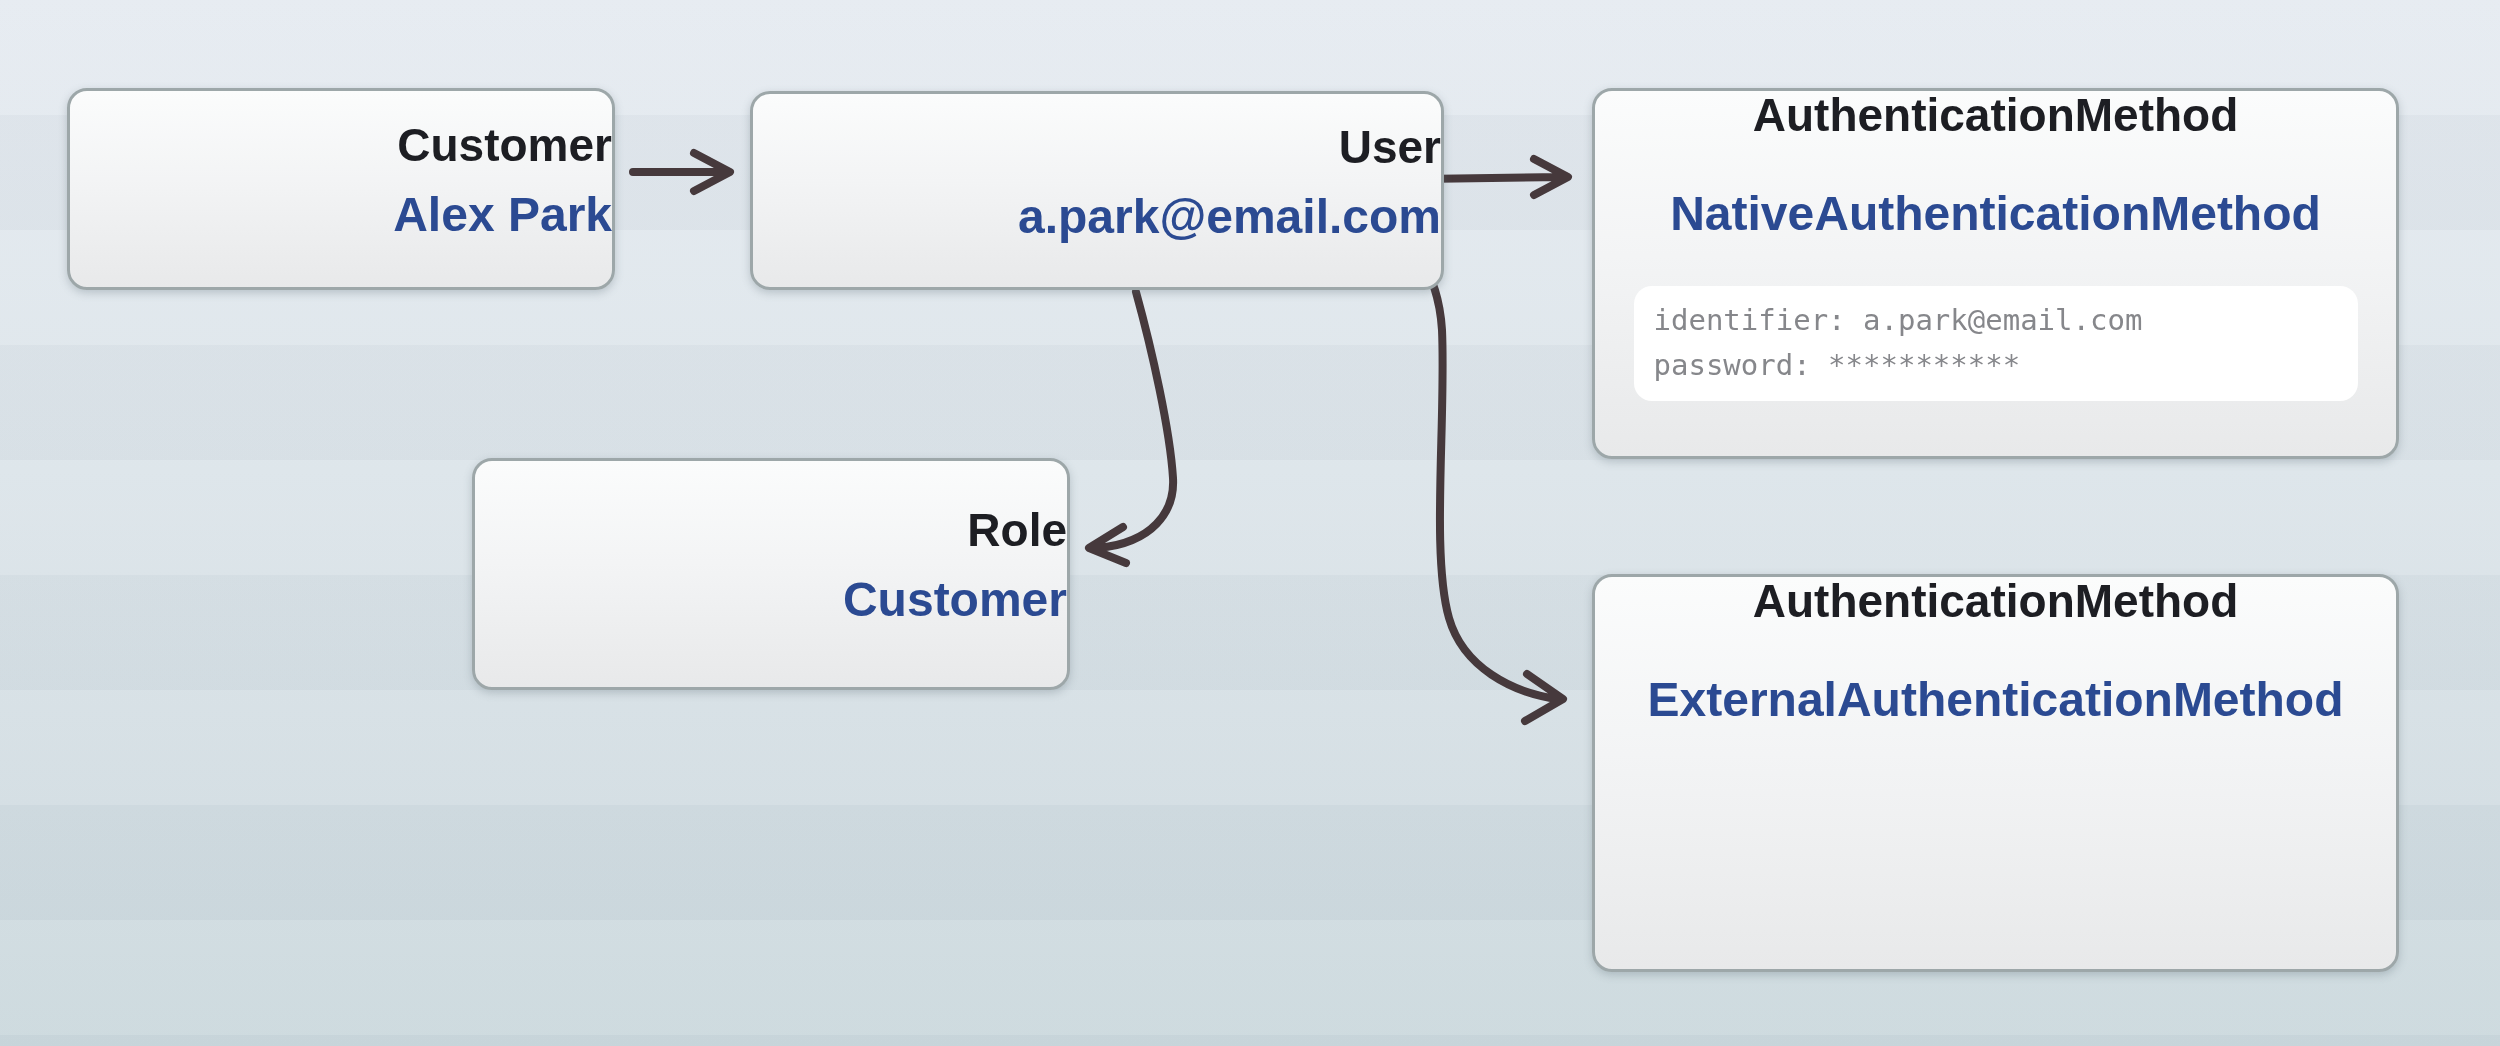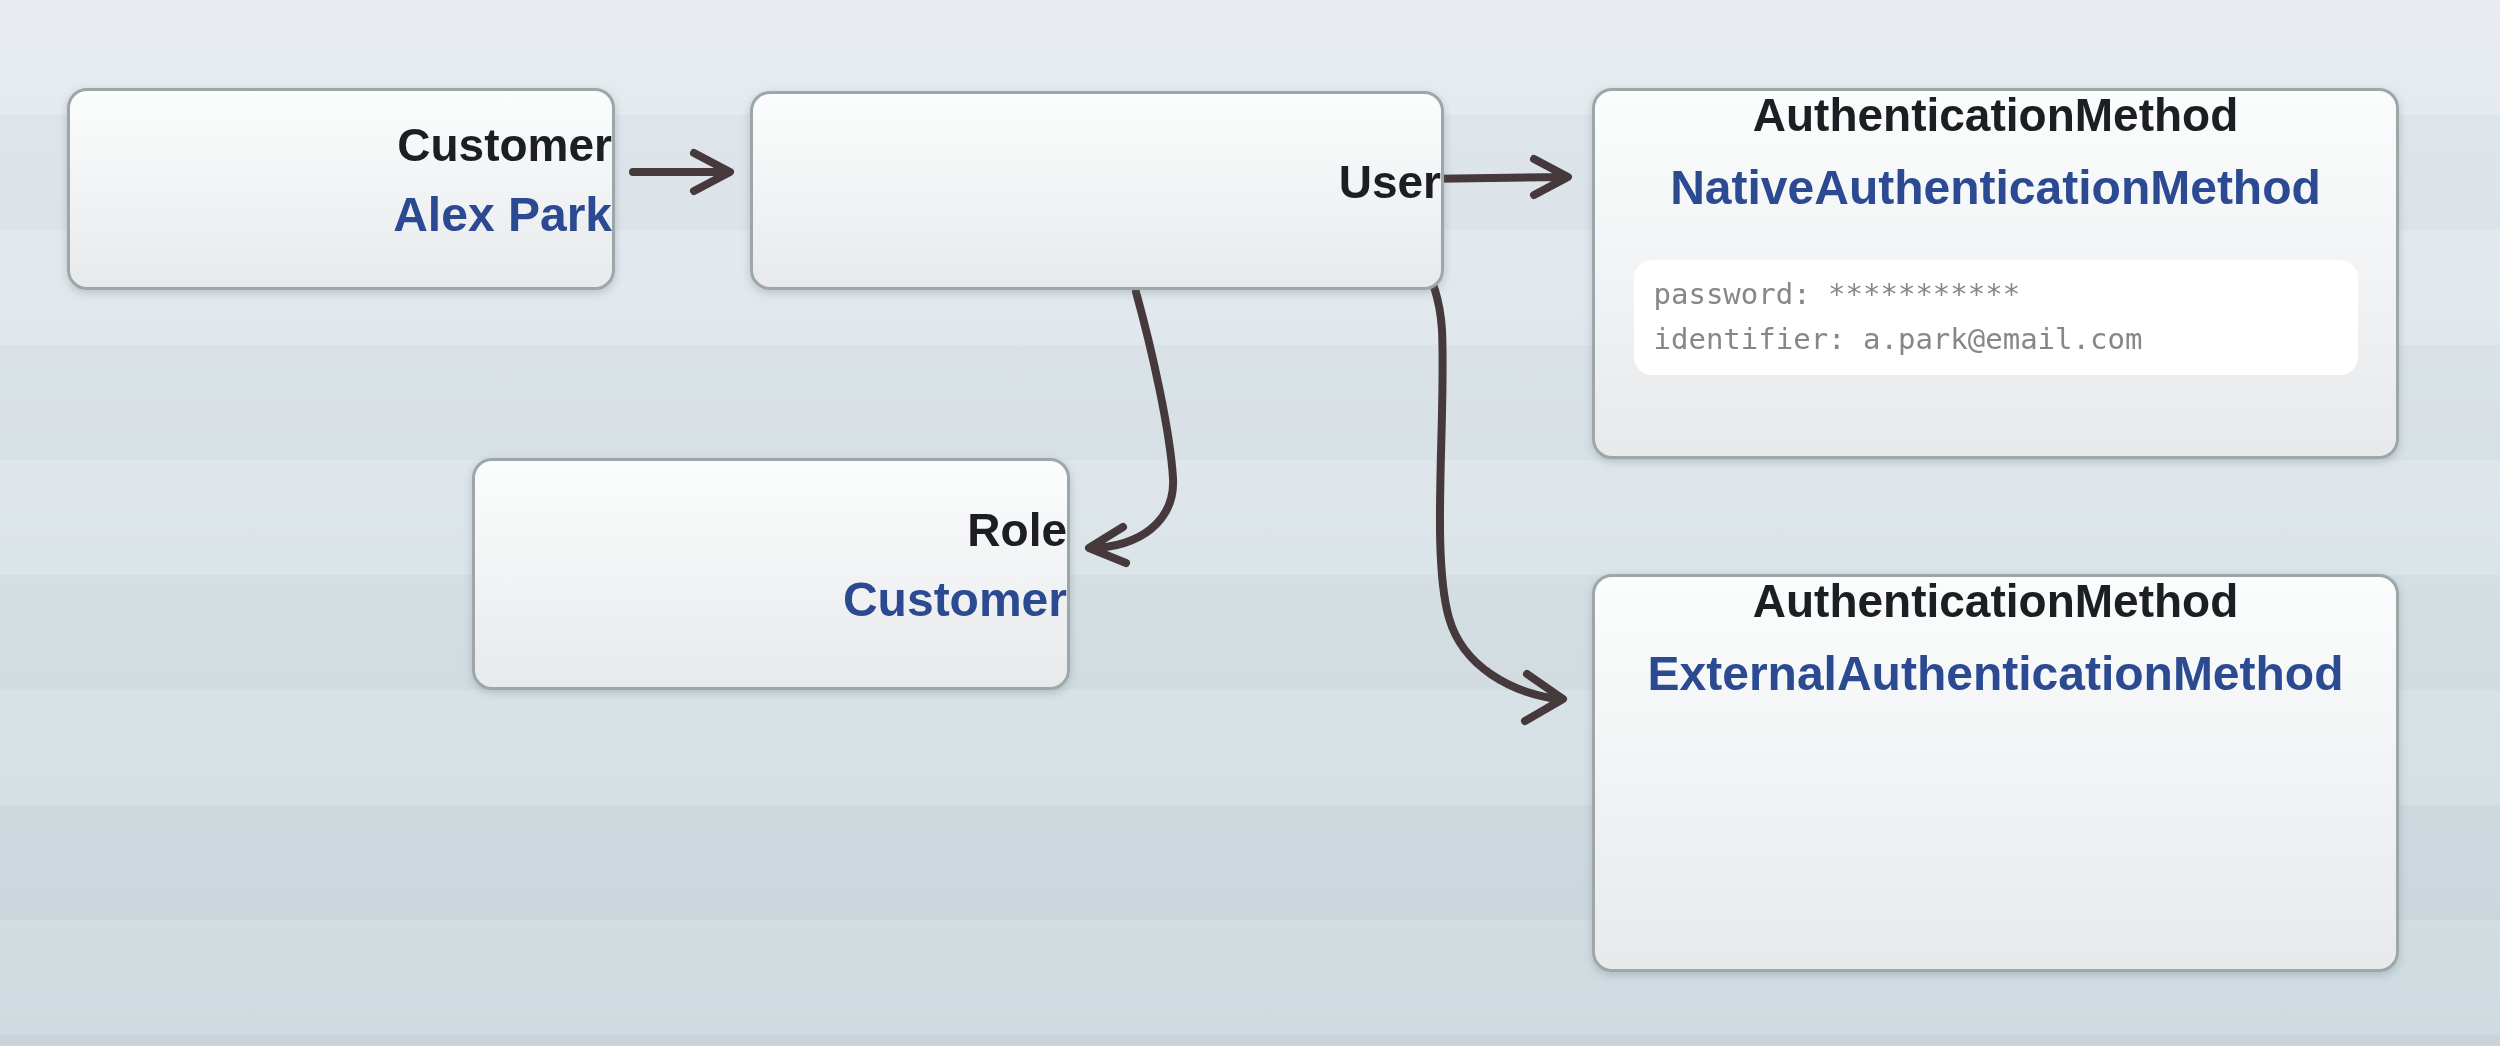--- a/index.html
+++ b/index.html
@@ -63,21 +63,21 @@
   .entity.auth .entity-title { line-height: 48px; }
   .entity-value {
     font-size: 48px;
     font-weight: bold;
     line-height: 52px;
     color: #2b4a92;
     white-space: nowrap;
   }
   .entity.auth .entity-value {
     line-height: 48px;
-    margin-top: 25px;
+    margin-top: 51px;
   }
   .attr-panel {
     box-sizing: border-box;
     width: 724px;
     height: 115px;
     margin-top: 48px;
     background: #ffffff;
     border-radius: 18px;
     padding: 12px 20px 0 20px;
   }
@@ -107,33 +107,34 @@
     <path d="M 1352 201 C 1405 227 1438 265 1442 330 C 1446 420 1431 555 1449 618 C 1463 667 1512 693 1558 699 M 1527 674 L 1563 699 L 1525 721"></path>
   </svg>
 
   <div class="entity simple" id="node-customer">
     <div class="entity-title">Customer</div>
     <div class="entity-value">Alex Park</div>
   </div>
 
   <div class="entity simple" id="node-user">
     <div class="entity-title">User</div>
+    <div class="entity-value">a.park@email.com</div>
   </div>
 
   <div class="entity simple" id="node-role">
     <div class="entity-title">Role</div>
     <div class="entity-value">Customer</div>
   </div>
 
   <div class="entity auth" id="node-native-auth">
     <div class="entity-title">AuthenticationMethod</div>
     <div class="entity-value">NativeAuthenticationMethod</div>
     <div class="attr-panel">
+      <div class="attr-line">identifier: a.park@email.com</div>
       <div class="attr-line">password: ***********</div>
-      <div class="attr-line">identifier: a.park@email.com</div>
     </div>
   </div>
 
   <div class="entity auth" id="node-external-auth">
     <div class="entity-title">AuthenticationMethod</div>
     <div class="entity-value">ExternalAuthenticationMethod</div>
   </div>
 
 </div>
 

